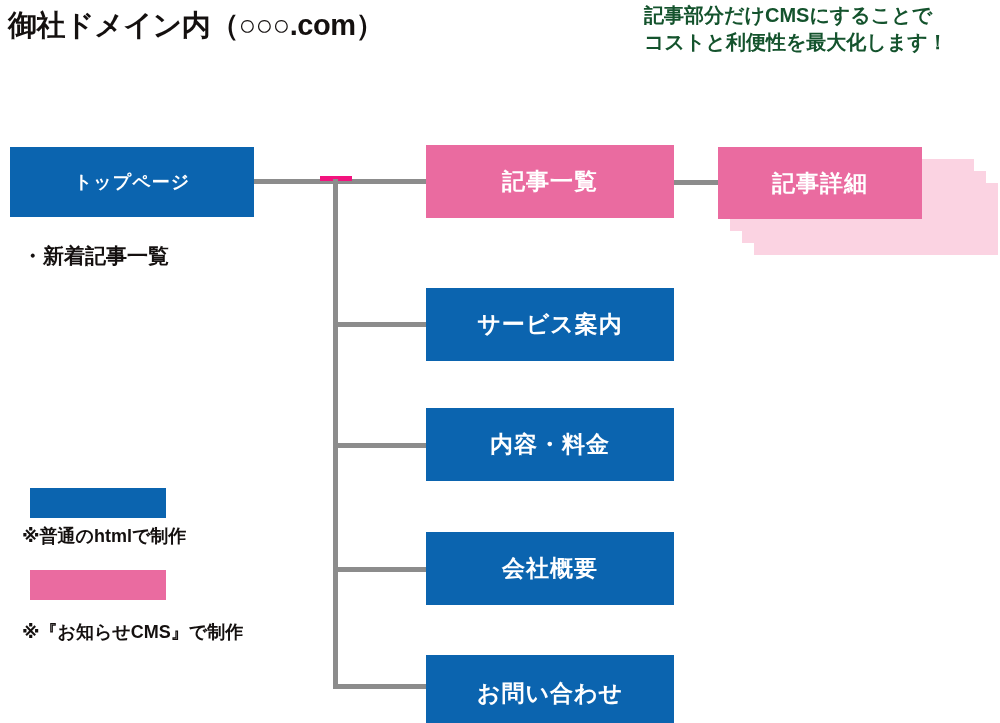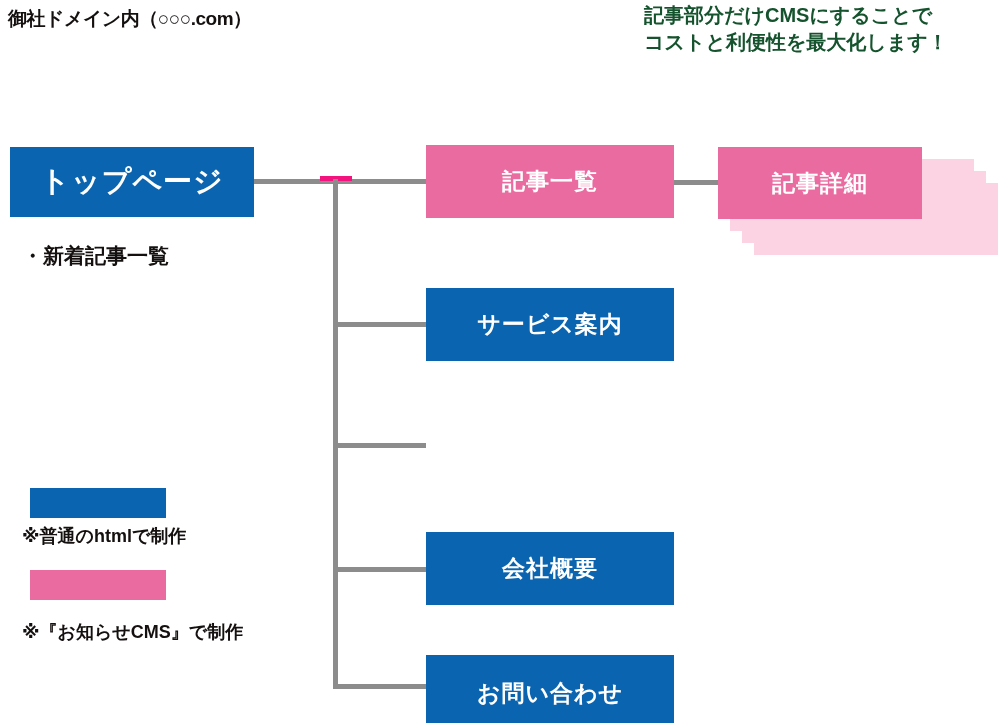--- a/index.html
+++ b/index.html
@@ -17,21 +17,21 @@
     height: 723px;
     overflow: hidden;
     background: #ffffff;
   }
 
   
   .page-title {
     position: absolute;
     left: 8px;
     top: 6px;
-    font-size: 19px;
+    font-size: 29px;
     font-weight: bold;
     letter-spacing: -0.5px;
     color: #14100f;
     white-space: nowrap;
   }
   .annot {
     position: absolute;
     font-size: 20px;
     font-weight: bold;
     line-height: 1.35;
@@ -76,21 +76,21 @@
     user-select: none;
   }
   .node-blue { background: #0b64af; }
   .node-pink { background: #ea6ba0; }
 
   .node-top {
     left: 10px;
     top: 147px;
     width: 244px;
     height: 70px;
-    font-size: 29px;
+    font-size: 18px;
   }
   .node-col {
     left: 426px;
     width: 248px;
     height: 73px;
   }
   .n-articles  { top: 145px; }
   .n-service   { top: 288px; }
   .n-pricing   { top: 408px; }
   .n-company   { top: 532px; }
@@ -179,20 +179,23 @@
   <div class="sheet sheet-2"></div>
   <div class="sheet sheet-1"></div>
   <div class="node node-pink node-detail">
     <span>記事詳細</span>
   </div>
 
 
   <div class="node node-blue node-col n-service">
     <span>サービス案内</span>
   </div>
+  <div class="node node-blue node-col n-pricing">
+    <span>内容・料金</span>
+  </div>
   <div class="node node-blue node-col n-company">
     <span>会社概要</span>
   </div>
   <div class="node node-blue node-col n-contact">
     <span>お問い合わせ</span>
   </div>
 
   <div class="legend legend-swatch node-blue legend-blue"></div>
   <div class="legend-label legend-label-html">※普通のhtmlで制作</div>
   <div class="legend legend-swatch node-pink legend-pink"></div>

